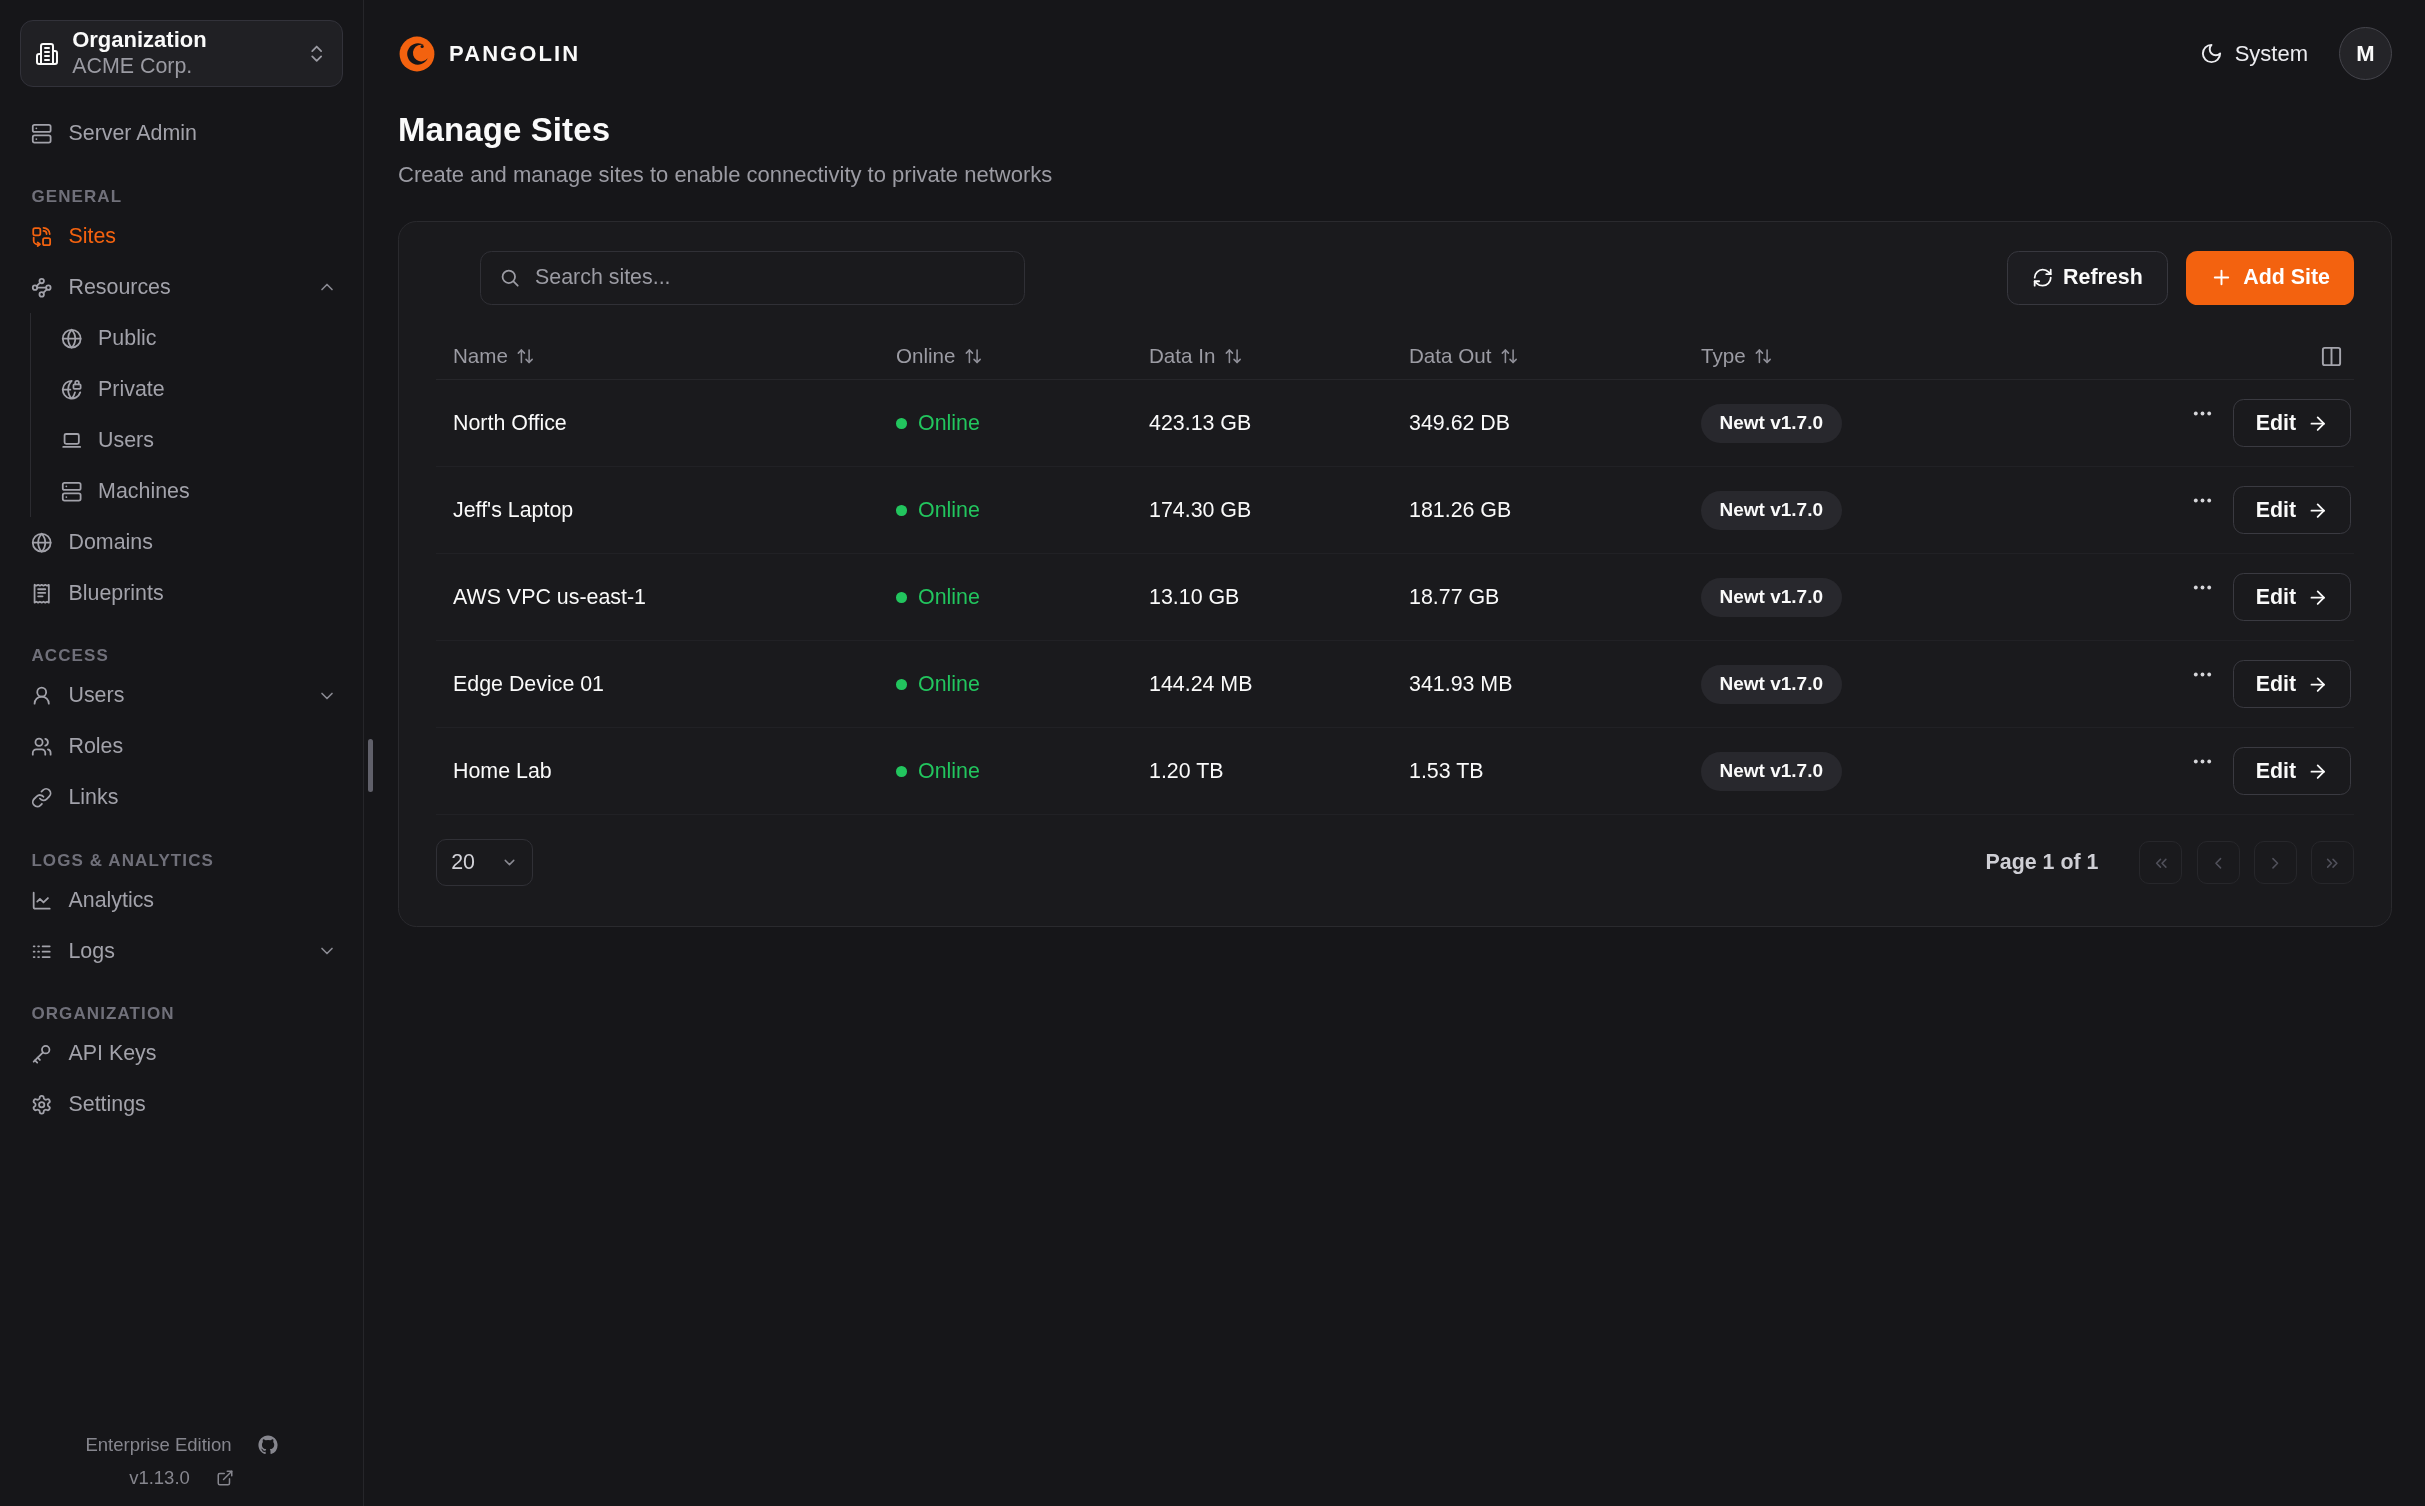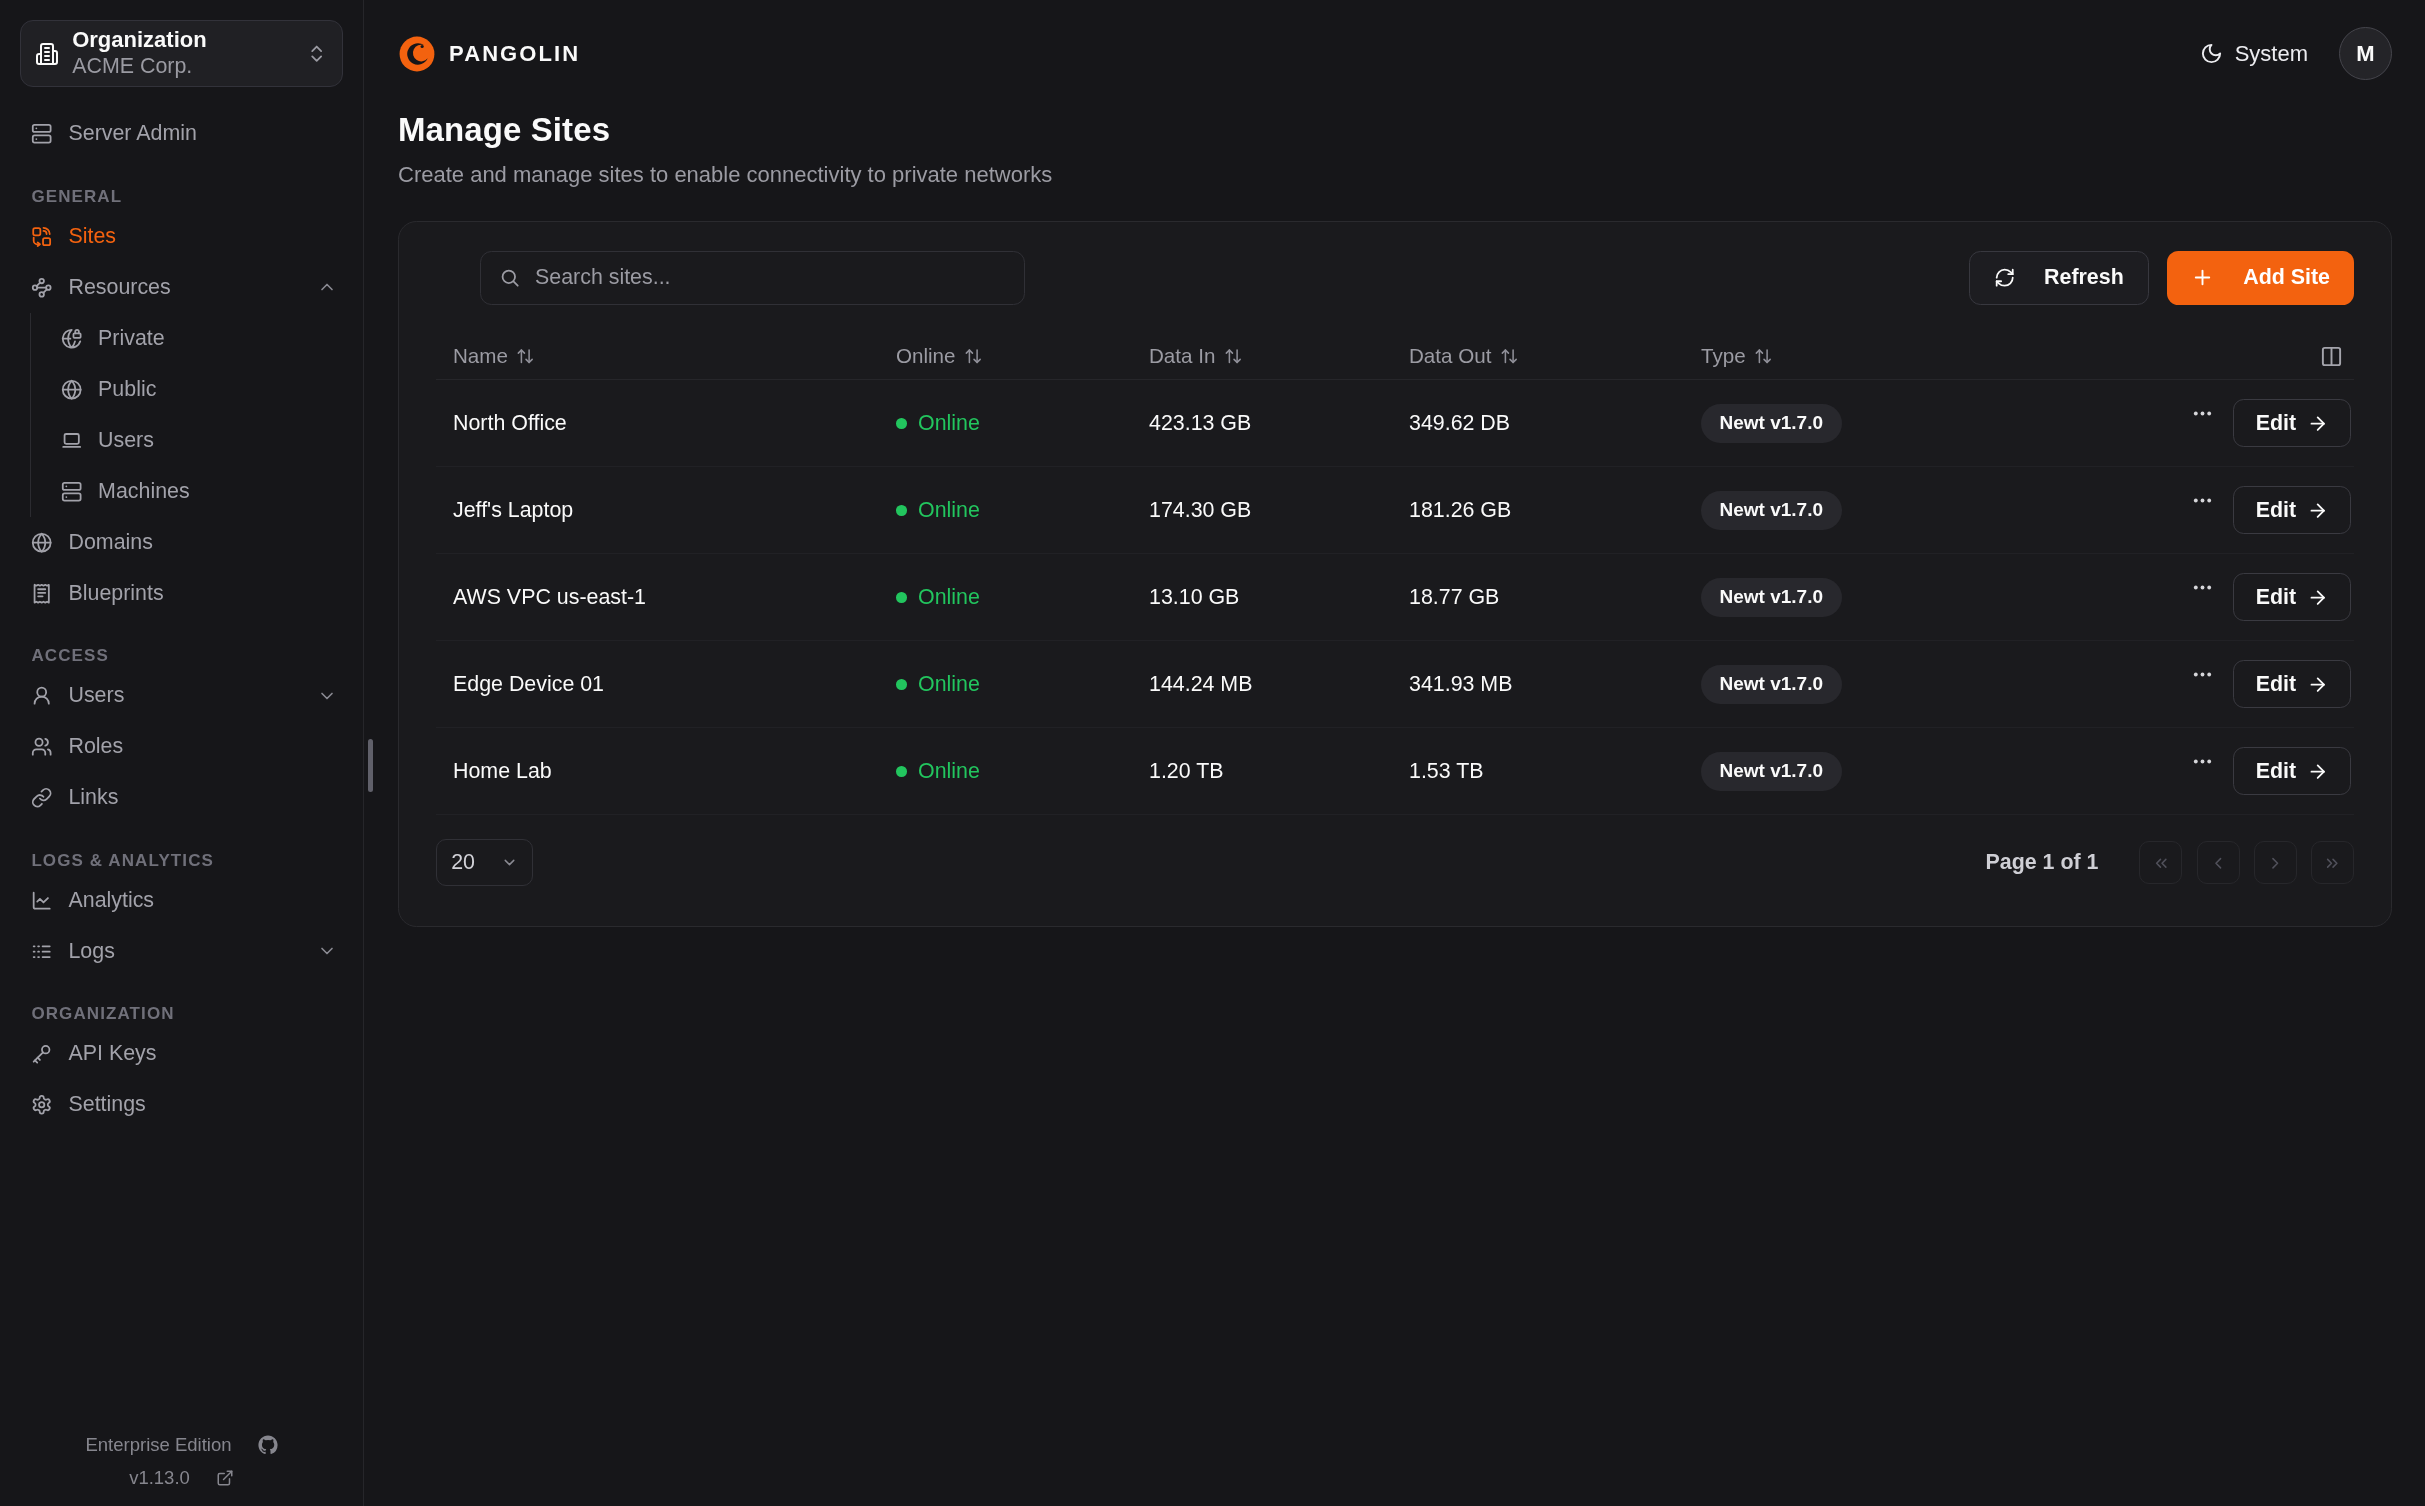--- a/index.html
+++ b/index.html
@@ -47,21 +47,21 @@
   .page-subtitle { margin-top:13px; color:#9b9ba3; font-size:22px; }
 
   .card { margin:33px 34px 0 34px; background:#1a1a1d; border:0.7px solid #2a2a2e; border-radius:18.5px; padding:28.5px 37px 40px 37px; }
 
   .toolbar { display:flex; align-items:center;padding-left:44px; }
   .search-wrap { position:relative; width:545px; }
   .search-wrap .ic { position:absolute; left:18.5px; top:16.4px; width:21.4px; height:21.4px; color:#9b9ba3; }
   .search-input { width:100%; height:54px; background:transparent; border:0.7px solid #303036; border-radius:11.4px; color:#e8e8ec; font-size:21.4px; font-family:"Liberation Sans", sans-serif; padding:0 17px 0 54px; outline:none; }
   .search-input::placeholder { color:#9b9ba3; }
   .toolbar-right { margin-left:auto; display:flex; align-items:center; gap:18.5px; }
-  .btn { display:flex; align-items:center; gap:29px; height:54px; border-radius:11.4px; font-size:21.4px; font-weight:600; cursor:pointer; }
+  .btn { display:flex; align-items:center; gap:10px; height:54px; border-radius:11.4px; font-size:21.4px; font-weight:600; cursor:pointer; }
   .btn .ic { width:21.4px; height:21.4px; }
   .btn-outline { border:0.7px solid #38383f; background:#1d1d21; color:#fafafa; padding:0 24px; }
   .btn-primary { background:#f3620f; color:#ffffff; border:none; padding:0 24px; }
   .btn-primary .ic { width:23px; height:23px; }
 
   .thead, .trow { display:grid; grid-template-columns:443px 253px 260px 292px 1fr 242px; align-items:center; }
   .thead { margin-top:28.5px; height:47px; border-bottom:0.7px solid #26262a; }
   .th { display:flex; align-items:center; gap:8.5px; padding-left:17px; color:#9b9ba3; font-size:20.6px; cursor:pointer; }
   .th .ic { width:18.5px; height:18.5px; color:#8f8f98; }
   .th-actions { display:flex; justify-content:flex-end; padding-right:7.1px; }
@@ -323,32 +323,32 @@
           <svg viewBox="0 0 28 28" width="20" height="20">
             <use href="#i-chev-up"></use>
           </svg>
         </span>
     </div>
 
     <div class="subgroup">
       <div class="nav-item">
         <span class="ic">
             <svg viewBox="0 0 30 30" width="21.4" height="21.4">
+              <use href="#i-globe"></use>
+            </svg>
+          </span>
+        <span>Public</span>
+      </div>
+      <div class="nav-item">
+        <span class="ic">
+            <svg viewBox="0 0 30 30" width="21.4" height="21.4">
               <use href="#i-globe-lock"></use>
             </svg>
           </span>
         <span>Private</span>
-      </div>
-      <div class="nav-item">
-        <span class="ic">
-            <svg viewBox="0 0 30 30" width="21.4" height="21.4">
-              <use href="#i-globe"></use>
-            </svg>
-          </span>
-        <span>Public</span>
       </div>
     </div>
 
 
     <div class="subgroup">
       <div class="nav-item">
         <span class="ic">
             <svg viewBox="0 0 30 30" width="21.4" height="21.4">
               <use href="#i-laptop"></use>
             </svg>

